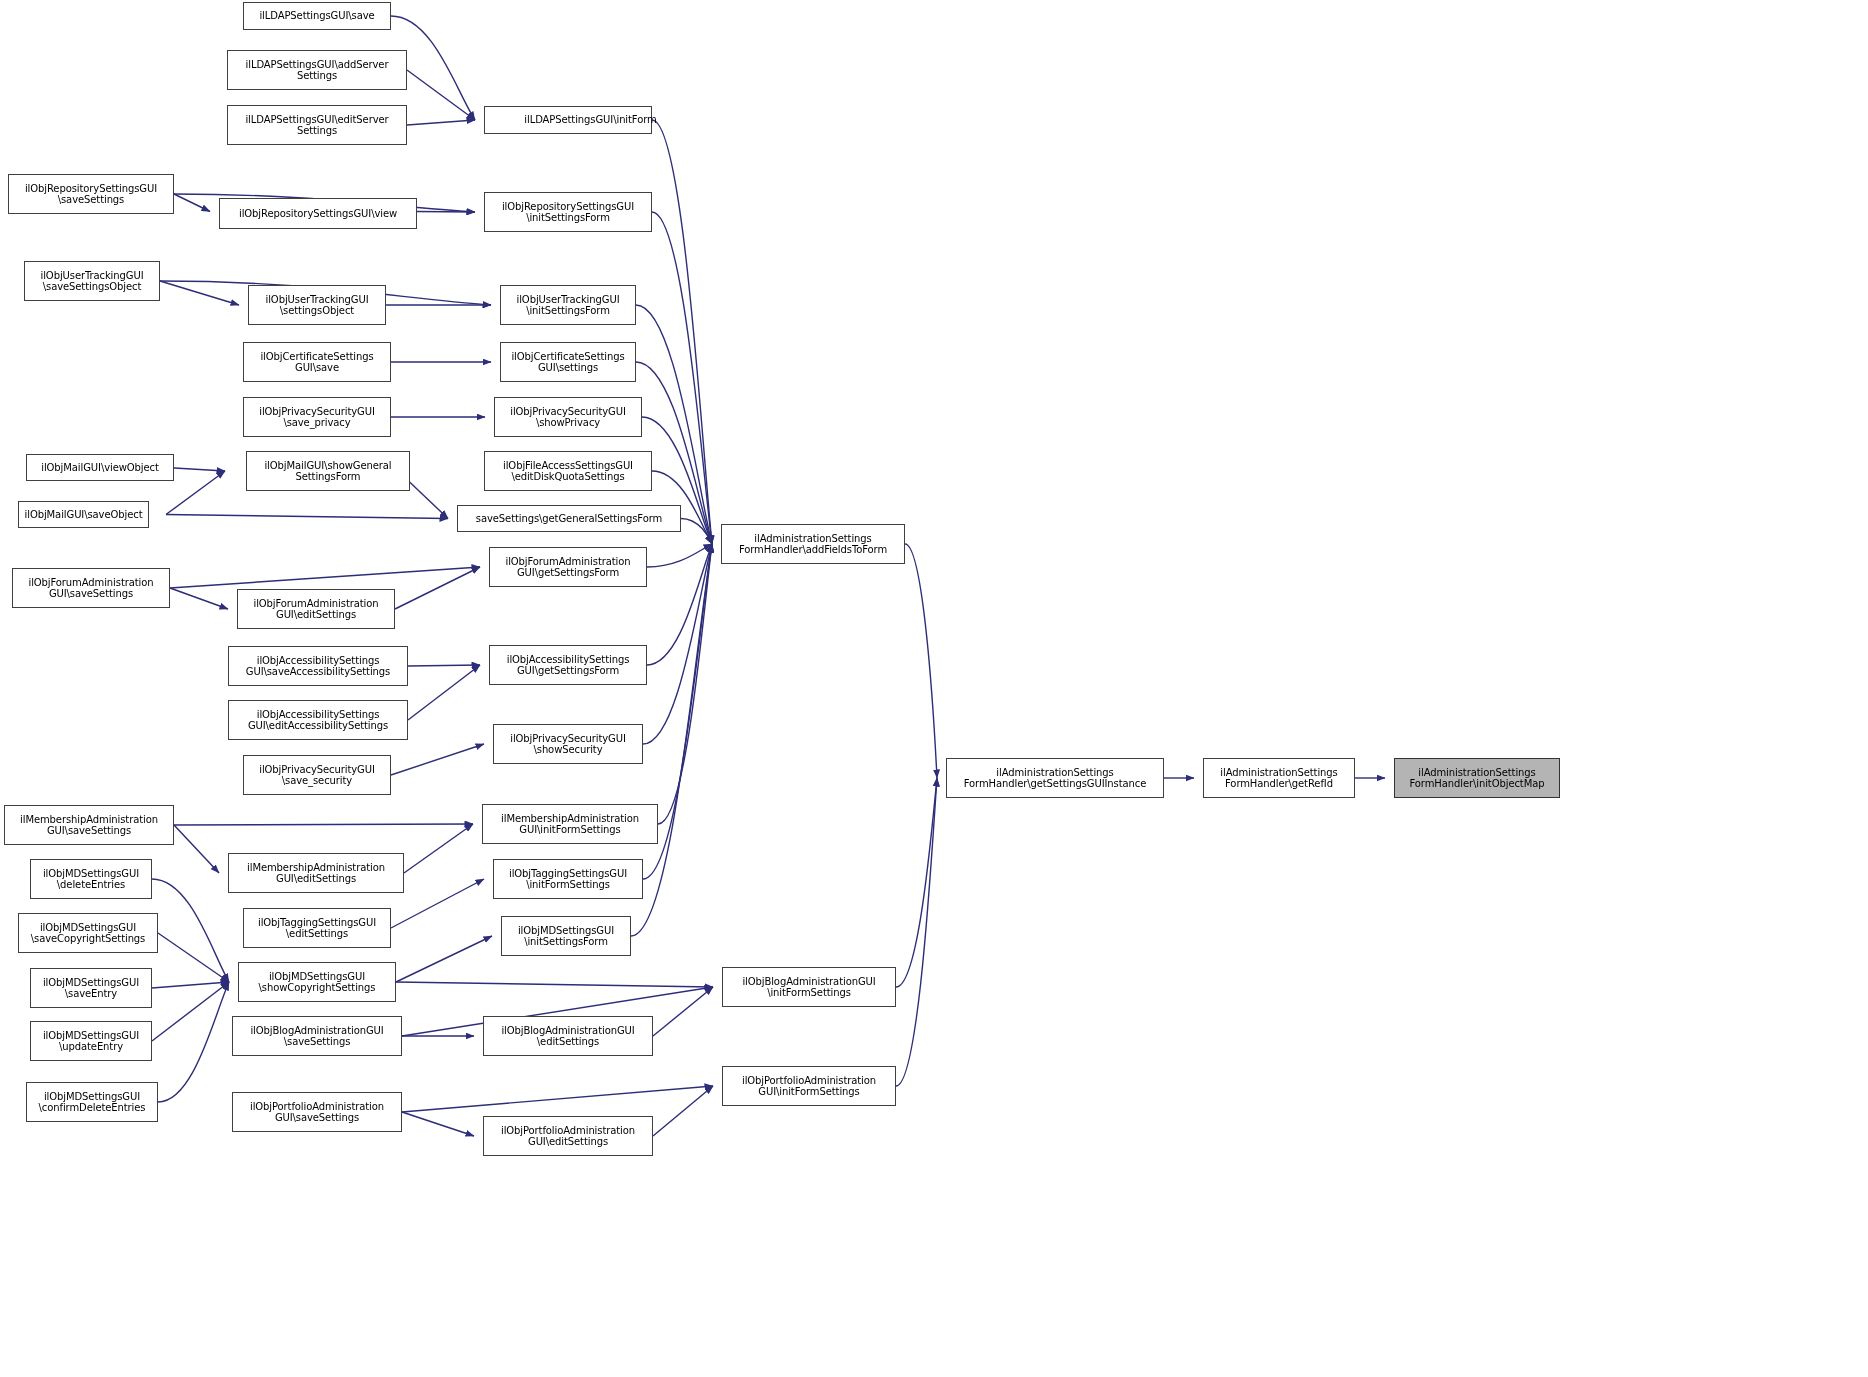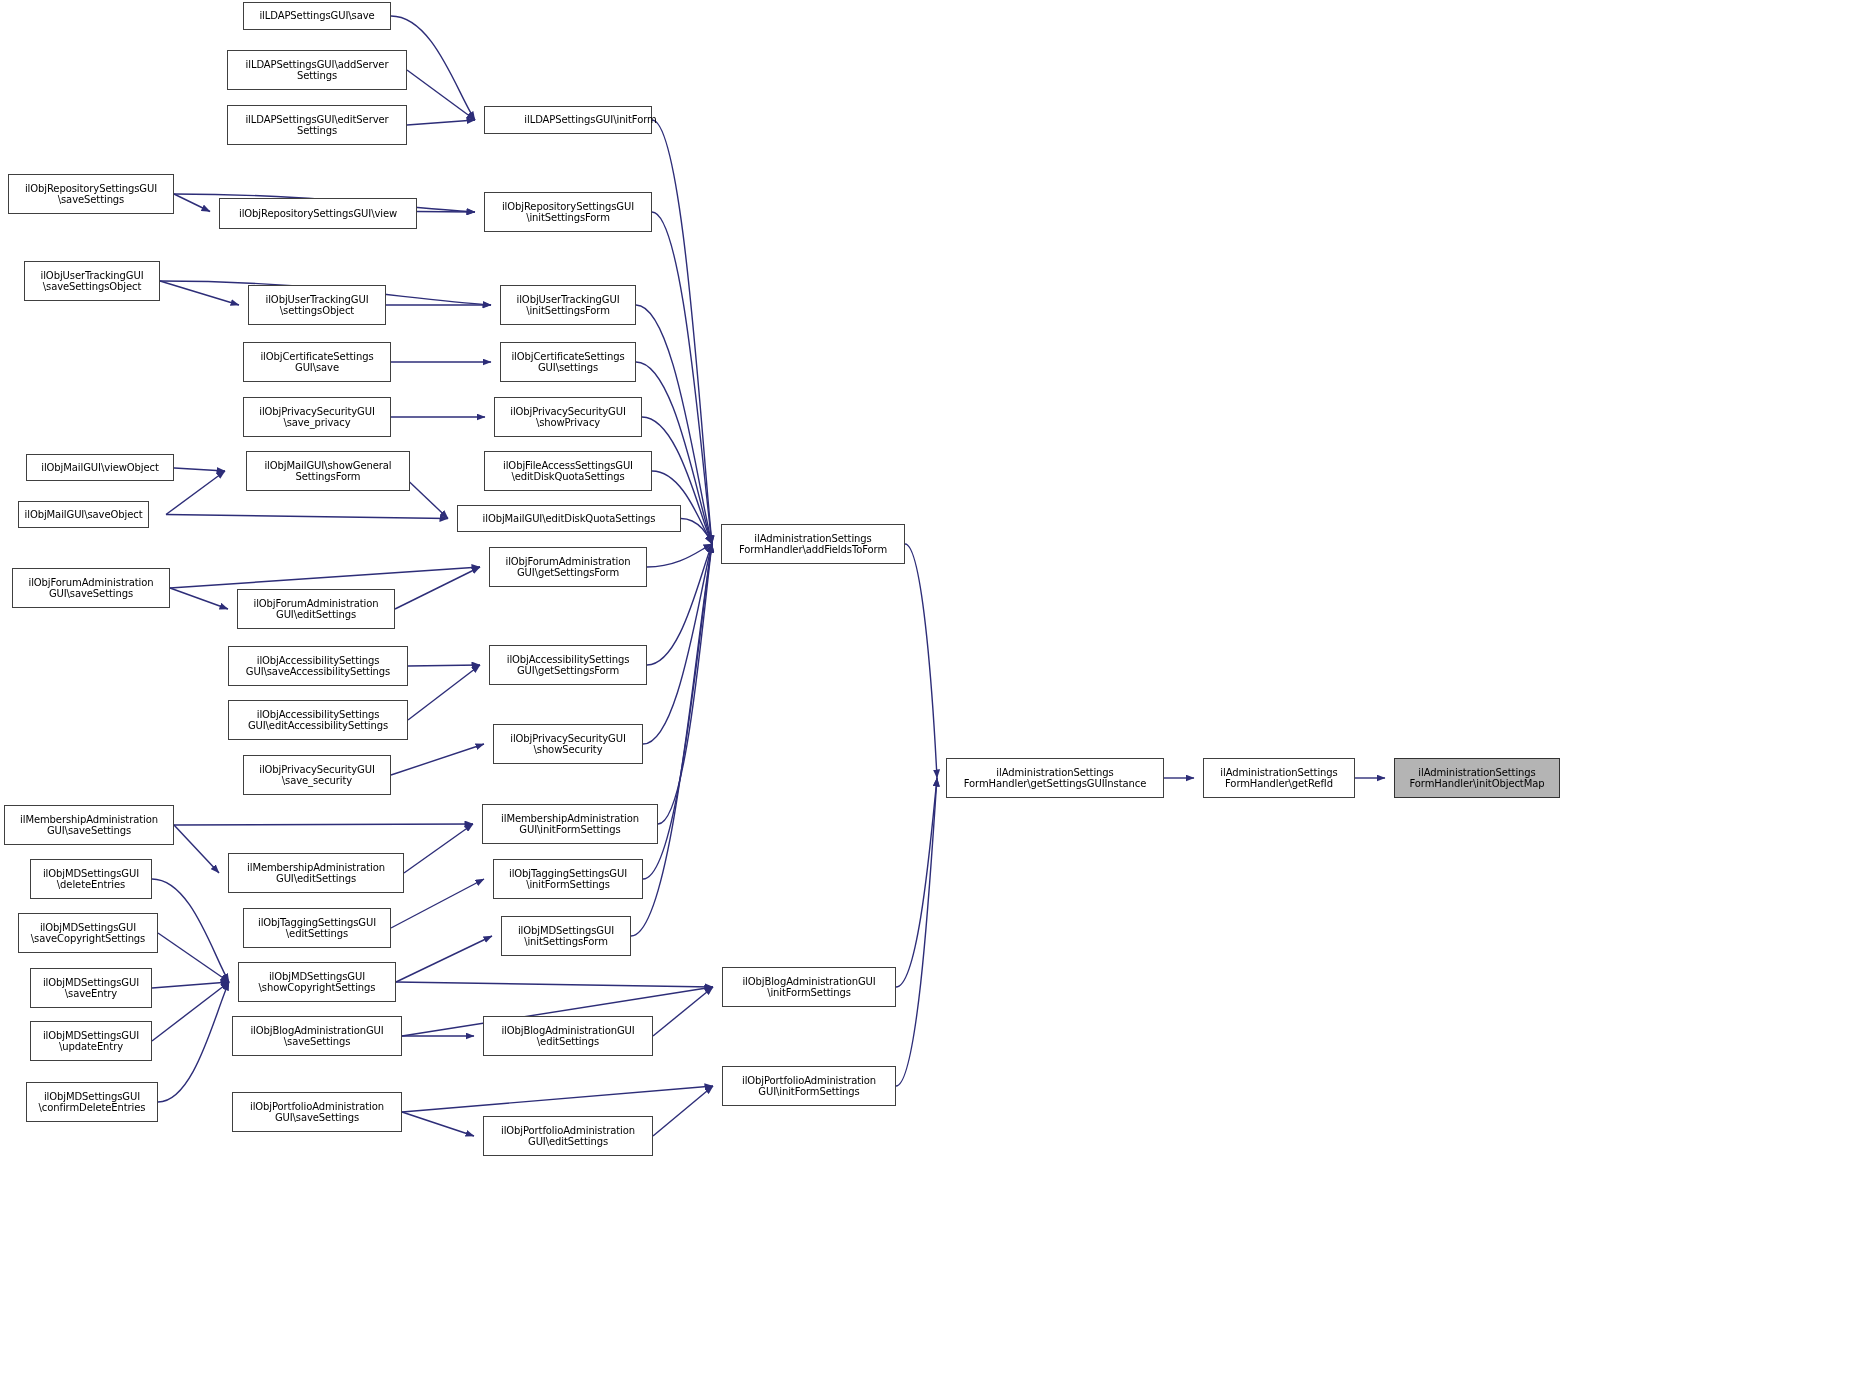--- a/index.html
+++ b/index.html
@@ -118,21 +118,21 @@
       <div class="node" style="left: 243px; top: 397px; width: 148px; height: 40px;">ilObjPrivacySecurityGUI
 \save_privacy</div>
       <div class="node" style="left: 494px; top: 397px; width: 148px; height: 40px;">ilObjPrivacySecurityGUI
 \showPrivacy</div>
       <div class="node" style="left: 18px; top: 454px; width: 148px; height: 27px; margin-left: 8px;">ilObjMailGUI\viewObject</div>
       <div class="node" style="left: 246px; top: 451px; width: 164px; height: 40px;">ilObjMailGUI\showGeneral
 SettingsForm</div>
       <div class="node" style="left: 484px; top: 451px; width: 168px; height: 40px;">ilObjFileAccessSettingsGUI
 \editDiskQuotaSettings</div>
       <div class="node" style="left: 18px; top: 501px; width: 131px; height: 27px;">ilObjMailGUI\saveObject</div>
-      <div class="node" style="left: 457px; top: 505px; width: 224px; height: 27px;">ilObjMailGUI\editDiskQuotaSettings</div>
+      <div class="node" style="left: 457px; top: 505px; width: 224px; height: 27px;">saveSettings\getGeneralSettingsForm</div>
       <div class="node" style="left: 721px; top: 524px; width: 184px; height: 40px;">ilAdministrationSettings
 FormHandler\addFieldsToForm</div>
       <div class="node" style="left: 489px; top: 547px; width: 158px; height: 40px;">ilObjForumAdministration
 GUI\getSettingsForm</div>
       <div class="node" style="left: 12px; top: 568px; width: 158px; height: 40px;">ilObjForumAdministration
 GUI\saveSettings</div>
       <div class="node" style="left: 237px; top: 589px; width: 158px; height: 40px;">ilObjForumAdministration
 GUI\editSettings</div>
       <div class="node" style="left: 228px; top: 646px; width: 180px; height: 40px;">ilObjAccessibilitySettings
 GUI\saveAccessibilitySettings</div>

